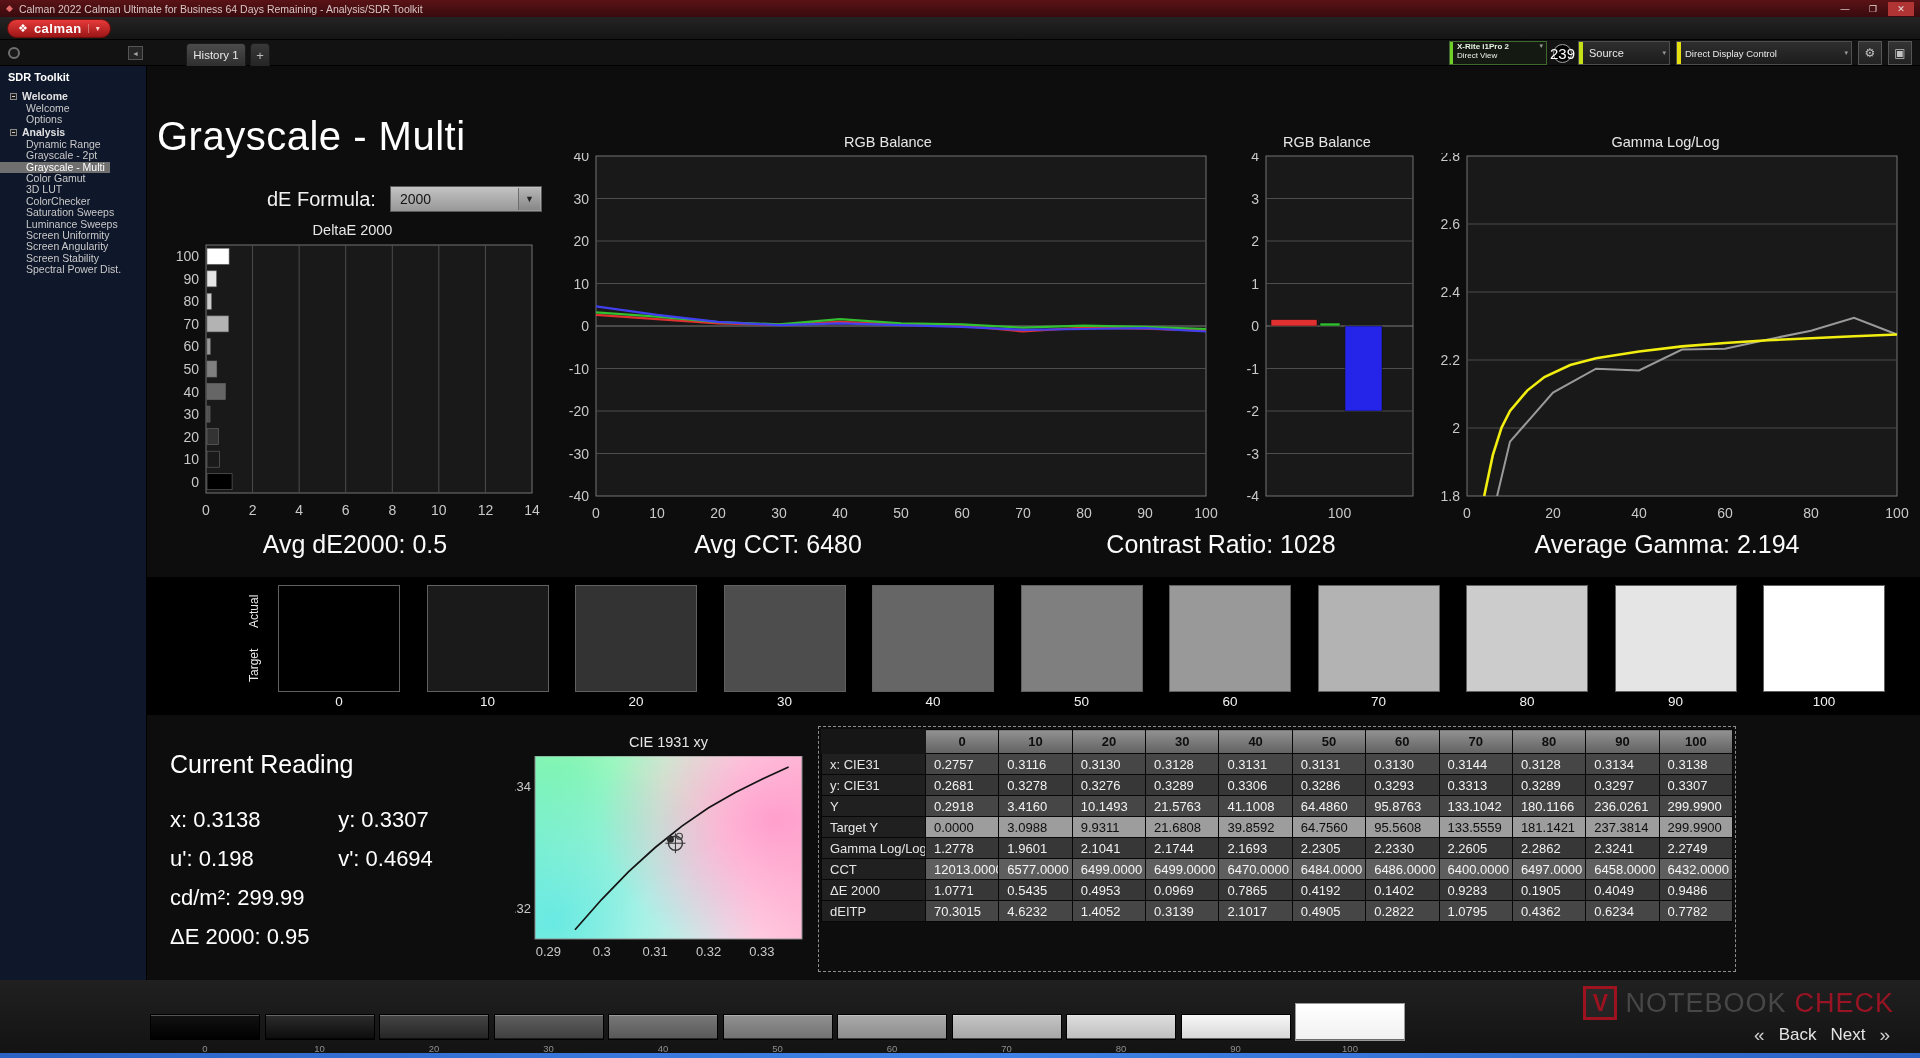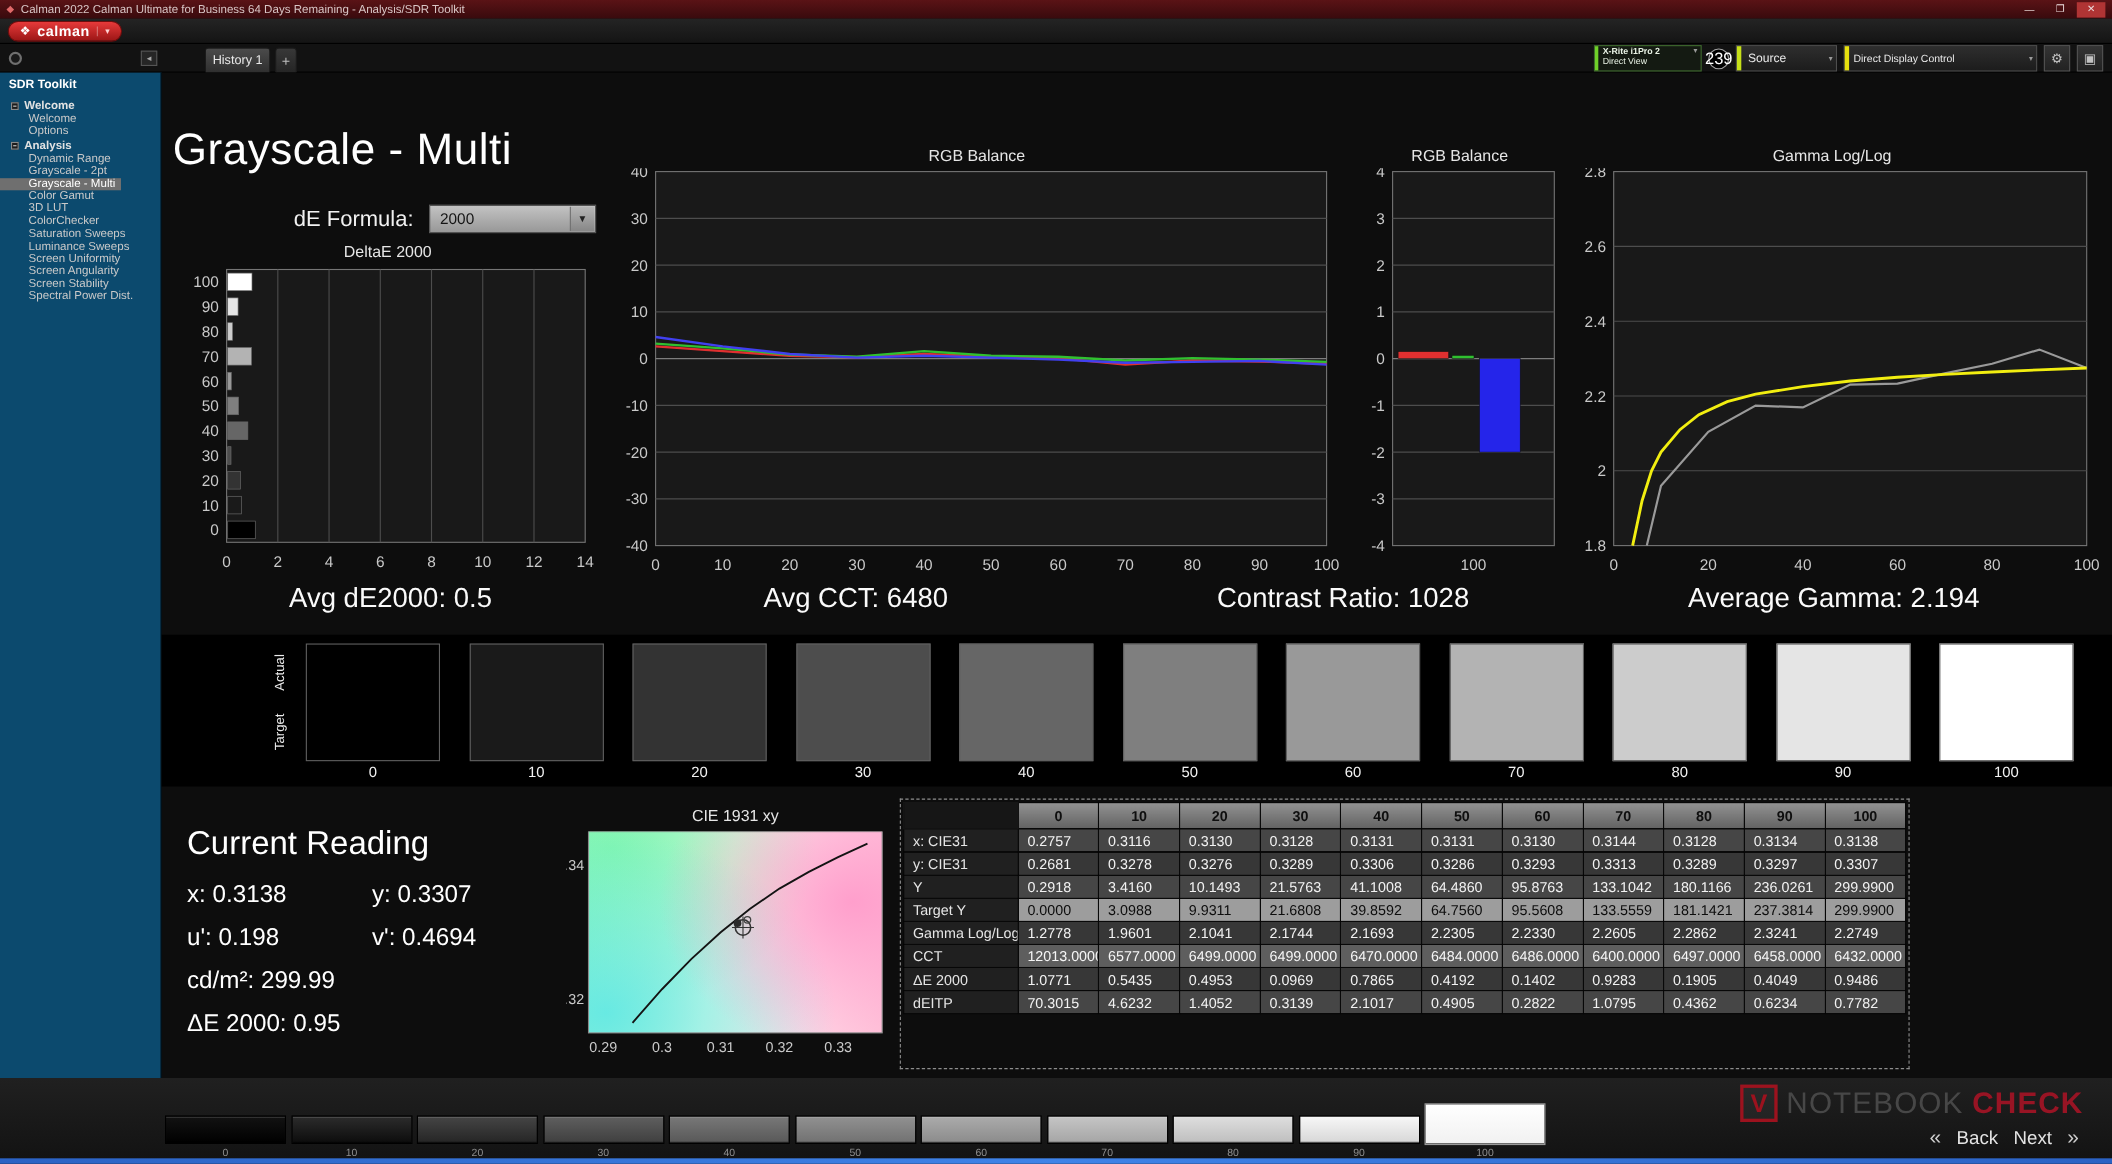--- a/index.html
+++ b/index.html
@@ -48,21 +48,21 @@
   #src-source{width:92px}
   #src-ddc{width:176px}
   .src-accent{width:4px;height:100%;background:#c6e018;flex:none}
   .src-accent.y{background:#e6e00e}
   .src-label{flex:1;color:#e9e9e9;font-size:11px;padding:0 6px;white-space:nowrap;overflow:hidden}
   .src-label.small{font-size:9.5px;padding:0 4px}
   .icon-btn{width:24px;height:24px;background:linear-gradient(#343434,#222);border:1px solid #555;
     color:#c2c2c2;font-size:12px;display:flex;align-items:center;justify-content:center}
 
   
-  #sidebar{position:absolute;left:0;top:66px;width:147px;height:914px;background:#0c4a6e;border-right:1px solid #000;padding-top:3px}
+  #sidebar{position:absolute;left:0;top:66px;width:147px;height:914px;background:#0f172a;border-right:1px solid #000;padding-top:3px}
   #sidebar-title{color:#fff;font-size:11px;font-weight:bold;padding:2px 8px 7px}
   .tgroup{display:flex;align-items:center;gap:5px;color:#e2e2e2;font-size:10.5px;font-weight:bold;
     padding:1px 0 1px 10px;line-height:11px}
   .exp{width:7px;height:7px;border:1px solid #8a8a8a;background:#1c1c1c;position:relative;flex:none}
   .exp::after{content:"";position:absolute;left:1px;right:1px;top:2px;border-top:1px solid #d0d0d0}
   .titem{color:#c9c9c9;font-size:10.5px;padding-left:26px;line-height:11.4px;white-space:nowrap}
   .titem.sel{background:#6f6f6f;color:#fff;width:fit-content;padding-right:5px}
 
   
   #page-title{position:absolute;left:157px;top:114px;font-size:40px;font-weight:300;color:#fff;letter-spacing:.5px}
@@ -87,21 +87,21 @@
   #swatch-band{position:absolute;left:147px;top:577px;width:1773px;height:138px;background:#000}
   .vlabel{position:absolute;writing-mode:vertical-rl;transform:rotate(180deg);color:#eaeaea;font-size:12px;
     width:14px;text-align:center}
   #lbl-actual{left:100px;top:8px;height:52px}
   #lbl-target{left:100px;top:62px;height:52px}
   .gsw{position:absolute;top:8px;width:122px;height:107px;border:1px solid #606060}
   .gsw-label{position:absolute;top:117px;transform:translateX(-50%);color:#f2f2f2;font-size:13.5px;white-space:nowrap}
 
   
   #current-reading{position:absolute;left:170px;top:750px;color:#fff}
-  .cr-title{font-size:30px;margin-bottom:16px}
+  .cr-title{font-size:25px;margin-bottom:28px}
   .cr-line{font-size:22px;margin-bottom:13px}
   .cr-a{display:inline-block;min-width:162px}
 
   
   #cie-widget{position:absolute;left:515px;top:734px;width:330px;height:242px}
   #cie-title{position:absolute;left:20px;top:0;width:267px;text-align:center;color:#e6e6e6;font-size:14.5px}
   #cie-grad{position:absolute;left:20px;top:22px;width:267px;height:183px;
     background:
       radial-gradient(120% 140% at 90% 35%, rgba(255,150,200,.85), rgba(255,150,200,0) 55%),
       radial-gradient(130% 150% at 6% 90%, rgba(95,232,228,.9), rgba(95,232,228,0) 60%),
@@ -126,21 +126,21 @@
   
   #bottombar{position:absolute;left:0;top:980px;width:100%;height:73px;background:linear-gradient(#202020,#131313)}
   .lvl-btn{position:absolute;top:34px;width:110px;height:26px;border:1px solid #000;
     box-shadow:inset 0 1px 0 rgba(255,255,255,.28), inset 0 -1px 0 rgba(0,0,0,.55)}
   .lvl-btn.sel{top:23px;height:38px;border:1px solid #9a9a9a}
   .lvl-label{position:absolute;top:63px;transform:translateX(-50%);color:#8f8f8f;font-size:9.5px}
   #watermark{position:absolute;right:26px;top:6px;display:flex;align-items:center;gap:8px;opacity:.92}
   .wm-icon{width:34px;height:34px;border:3px solid #a8121f;color:#a8121f;font-size:23px;font-weight:bold;
     display:flex;align-items:center;justify-content:center;background:rgba(255,255,255,.05)}
   .wm-1{font-size:27px;font-weight:normal;letter-spacing:1px;color:#4b4b4b}
-  .wm-2{font-size:27px;font-weight:bold;letter-spacing:1px;color:#a31425}
+  .wm-2{font-size:27px;font-weight:normal;letter-spacing:1px;color:#a31425}
   #nav-buttons{position:absolute;right:30px;top:44px;display:flex;align-items:center;gap:14px;color:#e4e4e4;font-size:17px}
   .nav-ico{font-size:19px;color:#cfcfcf}
   #win-edge{position:absolute;left:0;bottom:0;width:100%;height:5px;
     background:linear-gradient(90deg,#2b62c4,#3f83e8 50%,#2b62c4)}
 </style>
 </head>
 <body>
 
 <div id="app">
 

